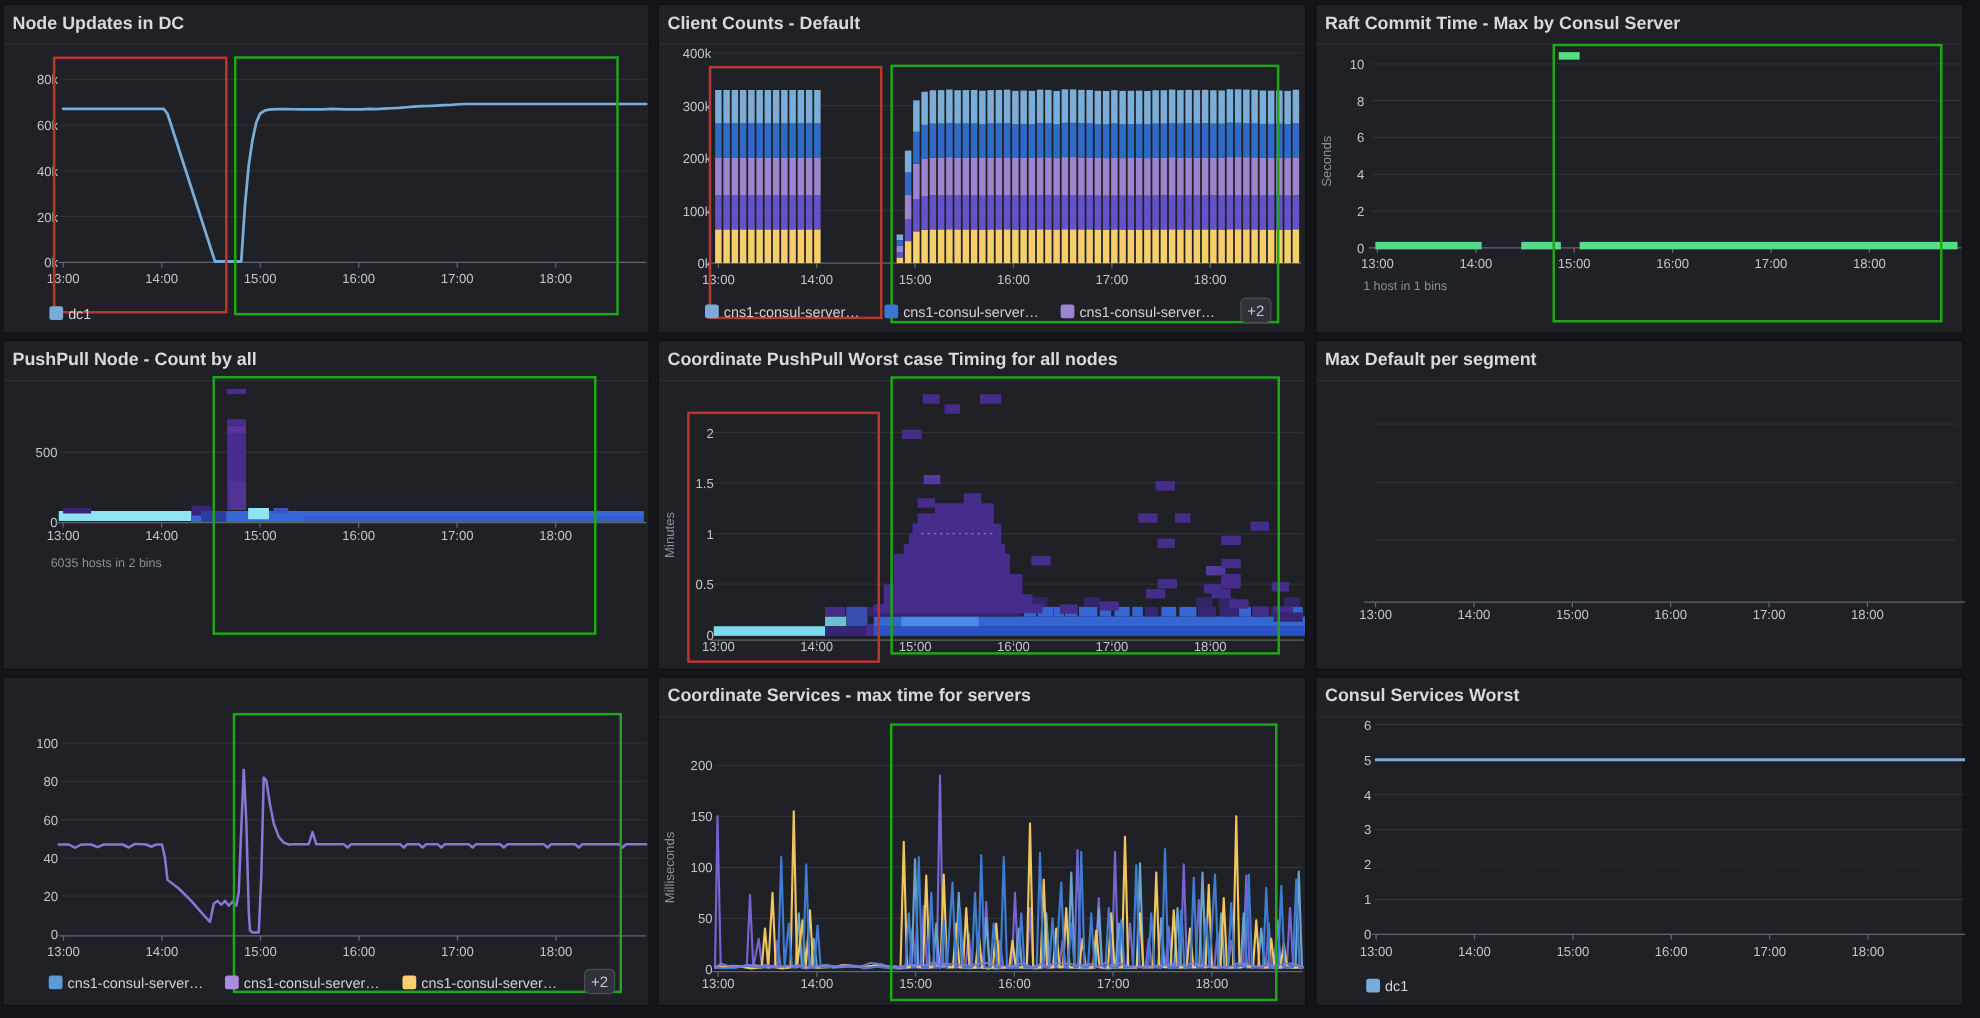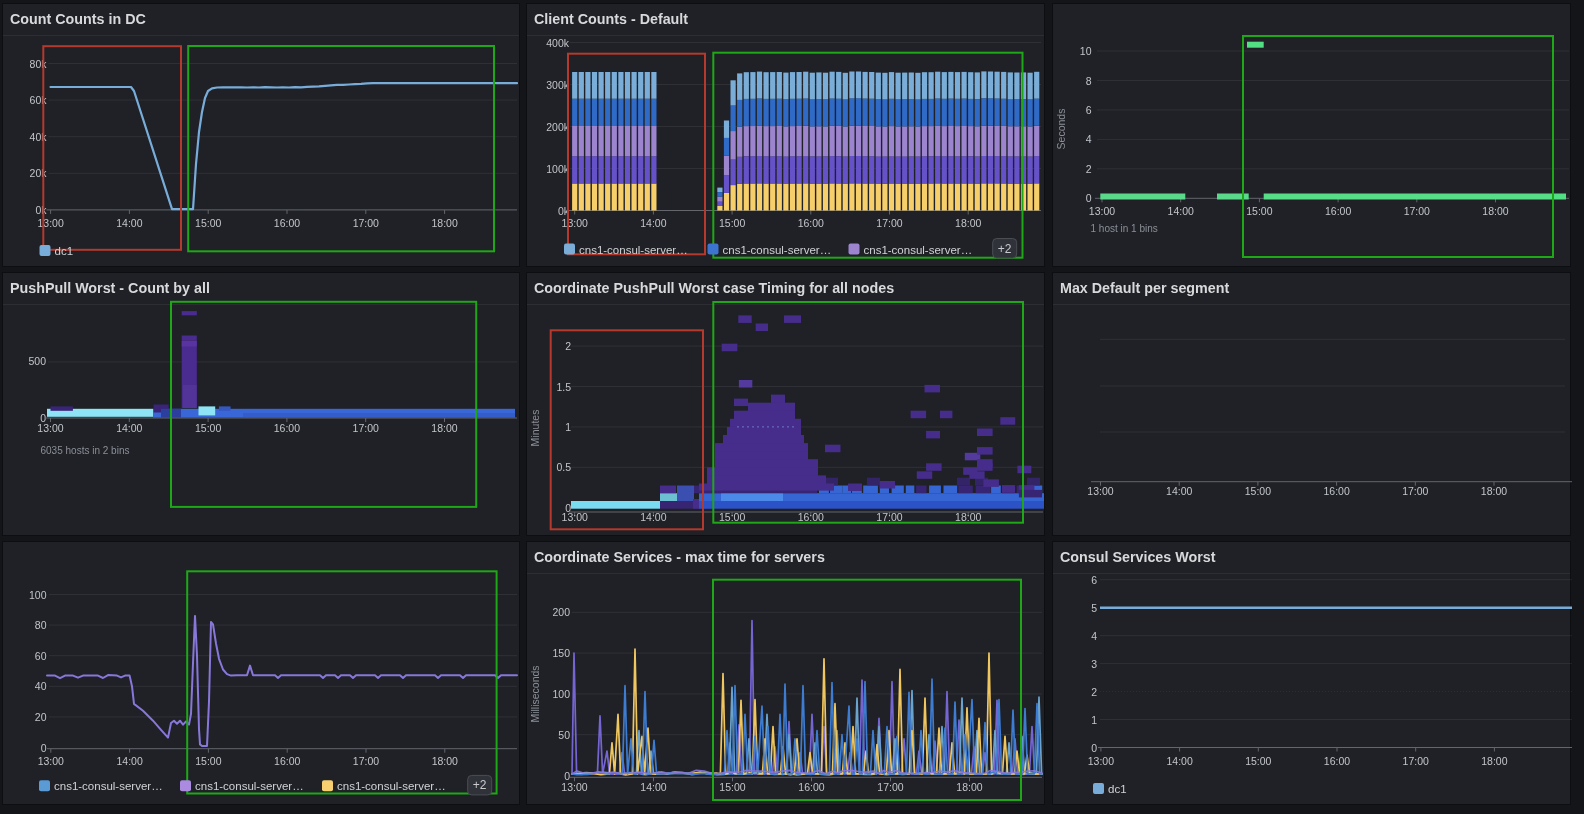--- a/index.html
+++ b/index.html
@@ -2,21 +2,21 @@
 <html><head><meta charset="utf-8"><title>Dashboard</title><style>
 html,body{margin:0;padding:0;background:#141519;width:1584px;height:814px;overflow:hidden}
 body{font-family:"Liberation Sans",sans-serif;-webkit-font-smoothing:antialiased}
 .panel{position:absolute;background:#1f2127;border:1px solid #0d0e11;box-sizing:border-box}
 .ptitle{position:absolute;left:0;top:0;right:0;height:31px;line-height:31px;padding-left:7px;
  font-size:14.3px;font-weight:bold;color:#d8d9da;border-bottom:1px solid rgba(255,255,255,0.06);
  white-space:nowrap;overflow:hidden}
 svg{overflow:visible}
 </style></head><body>
 <div class="panel" style="left:2px;top:3px;width:518px;height:264px">
-    <div class="ptitle">Count Counts in DC</div>
+    <div class="ptitle">Node Updates in DC</div>
     <svg width="516" height="230" viewBox="0 32 516 230" style="position:absolute;left:0;top:32px;overflow:visible" font-family="Liberation Sans, sans-serif">
       <line x1="45.5" y1="169.3" x2="514.0" y2="169.3" stroke="rgba(255,255,255,0.07)" stroke-width="1"></line>
       <line x1="45.5" y1="132.7" x2="514.0" y2="132.7" stroke="rgba(255,255,255,0.07)" stroke-width="1"></line>
       <line x1="45.5" y1="96.1" x2="514.0" y2="96.1" stroke="rgba(255,255,255,0.07)" stroke-width="1"></line>
       <line x1="45.5" y1="59.5" x2="514.0" y2="59.5" stroke="rgba(255,255,255,0.07)" stroke-width="1"></line>
       <line x1="43.5" y1="205.9" x2="514.0" y2="205.9" stroke="#63666d" stroke-width="1"></line>
       <line x1="47.6" y1="205.9" x2="47.6" y2="209.9" stroke="#63666d" stroke-width="1"></line>
       <line x1="126.4" y1="205.9" x2="126.4" y2="209.9" stroke="#63666d" stroke-width="1"></line>
       <line x1="205.2" y1="205.9" x2="205.2" y2="209.9" stroke="#63666d" stroke-width="1"></line>
       <line x1="284.0" y1="205.9" x2="284.0" y2="209.9" stroke="#63666d" stroke-width="1"></line>
@@ -381,20 +381,21 @@
       <text x="52.0" y="249.5" text-anchor="start" font-size="11.5" fill="#d0d2d5" font-weight="normal">cns1-consul-server…</text>
       <rect x="180.5" y="239.5" width="11.0" height="11.0" fill="#3d74d0" rx="2"></rect>
       <text x="195.5" y="249.5" text-anchor="start" font-size="11.5" fill="#d0d2d5" font-weight="normal">cns1-consul-server…</text>
       <rect x="321.5" y="239.5" width="11.0" height="11.0" fill="#9c84cf" rx="2"></rect>
       <text x="336.5" y="249.5" text-anchor="start" font-size="11.5" fill="#d0d2d5" font-weight="normal">cns1-consul-server…</text>
       <rect x="465.7" y="234.5" width="24" height="19.5" rx="4" fill="#303239" stroke="#4b4d54" stroke-width="1"></rect>
       <text x="477.7" y="248.5" text-anchor="middle" font-size="12" fill="#c9cbcf" font-weight="normal">+2</text>
     </svg>
   </div>
 <div class="panel" style="left:1052px;top:3px;width:519px;height:264px">
+    <div class="ptitle">Raft Commit Time - Max by Consul Server</div>
     <svg width="517" height="230" viewBox="0 32 517 230" style="position:absolute;left:0;top:32px;overflow:visible" font-family="Liberation Sans, sans-serif">
       <text x="38.5" y="198.3" text-anchor="end" font-size="10.5" fill="#c2c5c9" font-weight="normal">0</text>
       <line x1="44.0" y1="164.8" x2="516.0" y2="164.8" stroke="rgba(255,255,255,0.07)" stroke-width="1"></line>
       <text x="38.5" y="168.8" text-anchor="end" font-size="10.5" fill="#c2c5c9" font-weight="normal">2</text>
       <line x1="44.0" y1="135.4" x2="516.0" y2="135.4" stroke="rgba(255,255,255,0.07)" stroke-width="1"></line>
       <text x="38.5" y="139.4" text-anchor="end" font-size="10.5" fill="#c2c5c9" font-weight="normal">4</text>
       <line x1="44.0" y1="105.9" x2="516.0" y2="105.9" stroke="rgba(255,255,255,0.07)" stroke-width="1"></line>
       <text x="38.5" y="109.9" text-anchor="end" font-size="10.5" fill="#c2c5c9" font-weight="normal">6</text>
       <line x1="44.0" y1="76.5" x2="516.0" y2="76.5" stroke="rgba(255,255,255,0.07)" stroke-width="1"></line>
       <text x="38.5" y="80.5" text-anchor="end" font-size="10.5" fill="#c2c5c9" font-weight="normal">8</text>
@@ -417,21 +418,21 @@
       <text x="37.5" y="228.0" text-anchor="start" font-size="10" fill="#8b8f96" font-weight="normal">1 host in 1 bins</text>
       <rect x="47.3" y="189.5" width="85.0" height="6.0" fill="#5bd98a"></rect>
       <rect x="164.0" y="189.5" width="31.7" height="6.0" fill="#5bd98a"></rect>
       <rect x="210.7" y="189.5" width="289.3" height="6.0" fill="#57dc87"></rect>
       <rect x="500.0" y="189.5" width="13.0" height="6.0" fill="#52de82"></rect>
       <rect x="194.0" y="37.7" width="16.7" height="6.0" fill="#52de82"></rect>
       <rect x="190.0" y="32.0" width="310.0" height="221.0" fill="none" stroke="#1ea716" stroke-width="2"></rect>
     </svg>
   </div>
 <div class="panel" style="left:2px;top:272px;width:518px;height:264px">
-    <div class="ptitle">PushPull Worst - Count by all</div>
+    <div class="ptitle">PushPull Node - Count by all</div>
     <svg width="516" height="230" viewBox="0 32 516 230" style="position:absolute;left:0;top:32px;overflow:visible" font-family="Liberation Sans, sans-serif">
       <line x1="45.0" y1="88.9" x2="514.0" y2="88.9" stroke="rgba(255,255,255,0.07)" stroke-width="1"></line>
       <text x="43.0" y="92.4" text-anchor="end" font-size="10.5" fill="#c2c5c9" font-weight="normal">500</text>
       <text x="43.0" y="148.5" text-anchor="end" font-size="10.5" fill="#c2c5c9" font-weight="normal">0</text>
       <line x1="42.0" y1="145.0" x2="514.0" y2="145.0" stroke="#63666d" stroke-width="1"></line>
       <line x1="47.5" y1="145.0" x2="47.5" y2="149.0" stroke="#63666d" stroke-width="1"></line>
       <line x1="126.3" y1="145.0" x2="126.3" y2="149.0" stroke="#63666d" stroke-width="1"></line>
       <line x1="205.1" y1="145.0" x2="205.1" y2="149.0" stroke="#63666d" stroke-width="1"></line>
       <line x1="283.9" y1="145.0" x2="283.9" y2="149.0" stroke="#63666d" stroke-width="1"></line>
       <line x1="362.7" y1="145.0" x2="362.7" y2="149.0" stroke="#63666d" stroke-width="1"></line>

